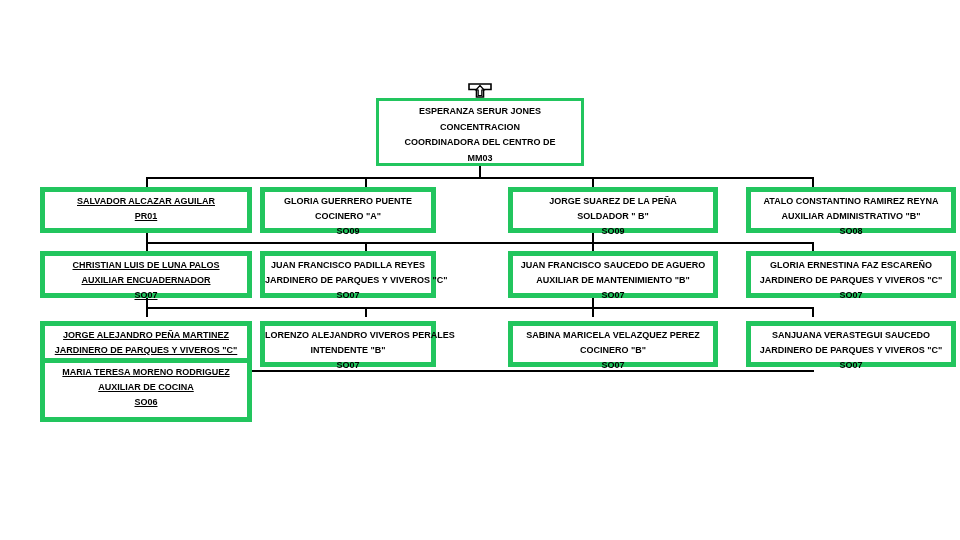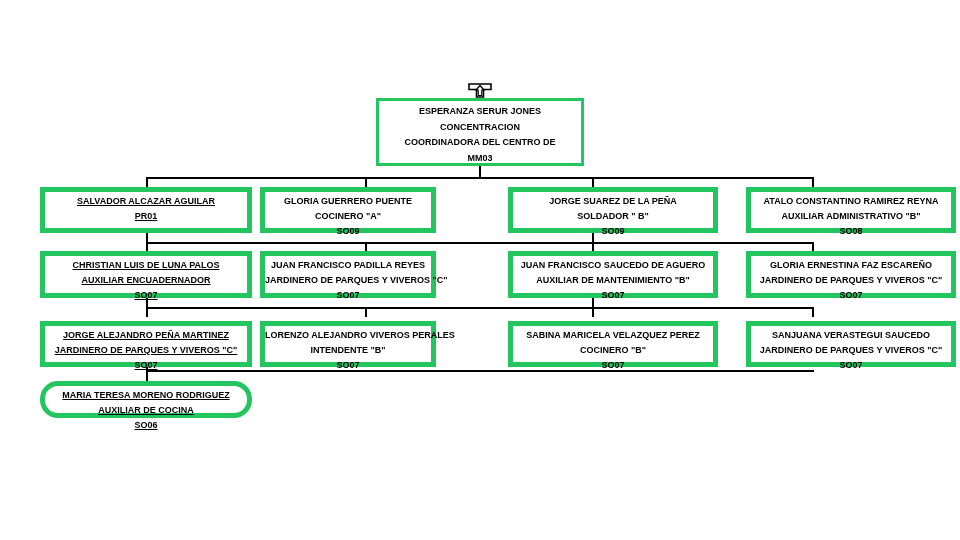--- a/index.html
+++ b/index.html
@@ -14,21 +14,21 @@
   }
   .node .nm,.node .tt,.node .cd{white-space:nowrap;}
   .root{
     left:376px;top:98px;width:208px;height:68px;border-width:3px;
     line-height:15.5px;padding-top:3px;
   }
   
   .r1{top:187px;height:46px;}
   .r2{top:251px;height:47px;}
   .r3{top:321px;height:46px;}
-  .r4{top:381px;height:37px;border-radius:18px;}
+  .r4{top:358px;height:64px;}
   .c1{left:40px;width:212px;text-decoration:underline;}
   .c2{left:260px;width:176px;}
   .c3{left:487px;width:210px;margin-left:21px;}
   .c4{left:707px;width:210px;margin-left:39px;}
   .ln{position:absolute;background:#000;}
   .parent-icon{position:absolute;left:468px;top:83px;width:24px;height:15px;}
 </style>
 </head>
 <body>
 

